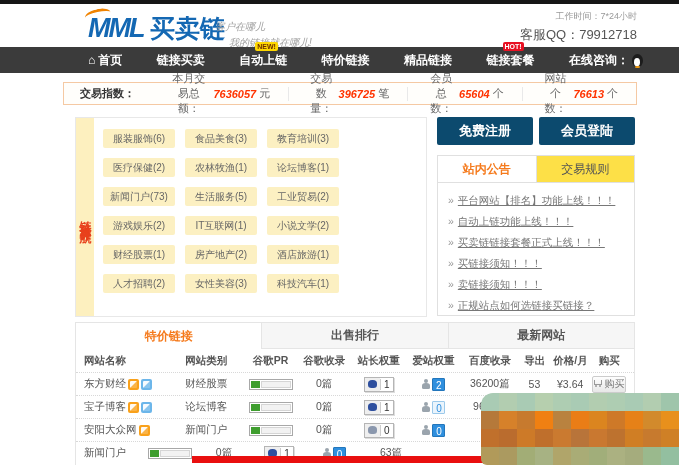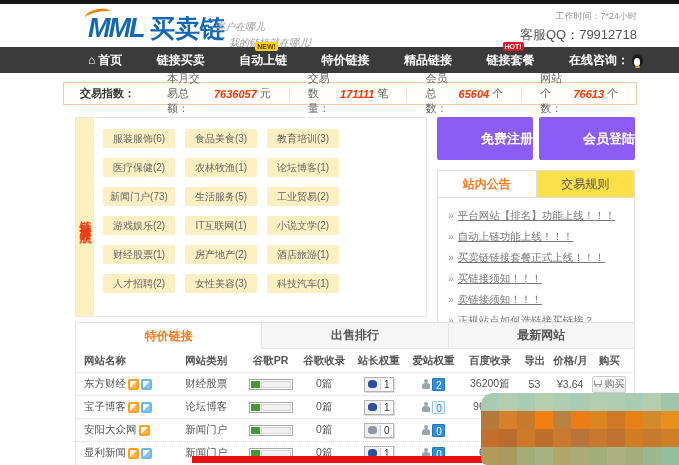--- a/index.html
+++ b/index.html
@@ -39,39 +39,39 @@
   .penguin::before { content:""; position:absolute; left:3px; bottom:-1px; width:5px; height:2px;
                      background:#f39c12; border-radius:40%; }
 
   
   .stats { position:absolute; left:63px; top:82px; width:574px; height:23px;
            border:1px solid #f5c9a3; background:#fffefb; display:flex; align-items:center; font-size:11px; }
   .stats-title { font-weight:bold; color:#333; margin:0 14px 0 16px; }
   .stats-items { display:flex; flex:1; height:100%; align-items:center; }
   .stat { display:flex; align-items:center; padding:0 18px; height:14px; }
   .stat + .stat { border-left:1px solid #e9e9e9; }
-  .stat .lb { color:#666; }
+  .stat .lb { color:#666;text-align:center; }
   .stat .val { color:#ff3300; font-style:italic; font-weight:bold; font-size:11px; margin:0 3px; }
   .stat .unit { color:#666; }
 
   
   .main-left { position:absolute; left:75px; top:117px; width:352px; height:200px;
                border:1px solid #e8e8e8; background:#fff; display:flex; }
   .side-strip { width:18px; background:#fdf0bf; color:#e8401c; font-weight:bold; font-size:12px;
                 writing-mode:vertical-rl; text-orientation:upright; letter-spacing:2px;
                 display:flex; align-items:center; justify-content:center; }
   .cat-area { flex:1; padding:6px 4px; display:flex; flex-wrap:wrap; align-content:flex-start; }
   .cat-btn { width:72px; height:19px; line-height:19px; margin:5px 5px; background:#fcf0c2;
              border-radius:2px; font-size:10px; color:#666; text-align:center; cursor:pointer; }
 
   
   .main-right { position:absolute; left:437px; top:117px; width:198px; }
   .btn-row { display:flex; gap:6px; }
-  .obtn { flex:1; height:43px; background:#8b5cf6; color:#fff; font-weight:bold; font-size:13px;
-          border:none; border-radius:2px; cursor:pointer; font-family:inherit;text-align:right; }
+  .obtn { flex:1; height:28px; background:#0c4a6e; color:#fff; font-weight:bold; font-size:13px;
+          border:none; border-radius:2px; cursor:pointer; font-family:inherit; }
   .ann-box { margin-top:10px; border:1px solid #e0e0e0; height:161px; background:#fff; }
   .ann-tabs { display:flex; height:27px; border-bottom:1px solid #e0e0e0; }
   .ann-tab { flex:1; display:flex; align-items:center; justify-content:center;
              font-size:12px; cursor:pointer; }
   .ann-tab.active { color:#f57a1c; font-weight:bold; background:#fff; }
   .ann-tab.idle { background:#fde047; color:#555; border-left:1px solid #e0e0e0; border-bottom:1px solid #e0e0e0; margin-bottom:-1px; }
   .ann-list { list-style:none; padding:7px 10px; }
   .ann-item { font-size:10.5px; color:#777; line-height:21px; white-space:nowrap; overflow:hidden; cursor:pointer; }
   .ann-item .bl { color:#999; margin-right:4px; text-decoration:none; display:inline-block; }
   .ann-item .tx { text-decoration:underline; }
@@ -181,21 +181,21 @@
 <div class="stats">
   <span class="stats-title">交易指数：</span>
   <div class="stats-items" id="stats-items">
       <div class="stat">
         <span class="lb">本月交易总额：</span>
         <span class="val">7636057</span>
         <span class="unit">元</span>
       </div>
       <div class="stat">
         <span class="lb">交易数量：</span>
-        <span class="val">171111</span>
+        <span class="val">396725</span>
         <span class="unit">笔</span>
       </div>
       <div class="stat">
         <span class="lb">会员总数：</span>
         <span class="val">65604</span>
         <span class="unit">个</span>
       </div>
       <div class="stat">
         <span class="lb">网站个数：</span>
         <span class="val">76613</span>
@@ -365,25 +365,20 @@
             <div class="person"></div>
             <div class="aznum solid">0</div>
           </div>
         </div>
         <div class="c6">827</div>
         <div class="c7"></div>
         <div class="c8"></div>
         <div class="c9"></div>
       </div>
       <div class="trow">
-        <div class="c0">
-          <span class="site-name">显利新闻</span>
-          <span class="sbadge orange"></span>
-          <span class="sbadge blue"></span>
-        </div>
         <div class="c1">新闻门户</div>
         <div class="c2">
           <div class="prbar">
             <div class="prfill"></div>
             <div class="prempty"></div>
           </div>
         </div>
         <div class="c3">0篇</div>
         <div class="c4">
           <div class="zz">

